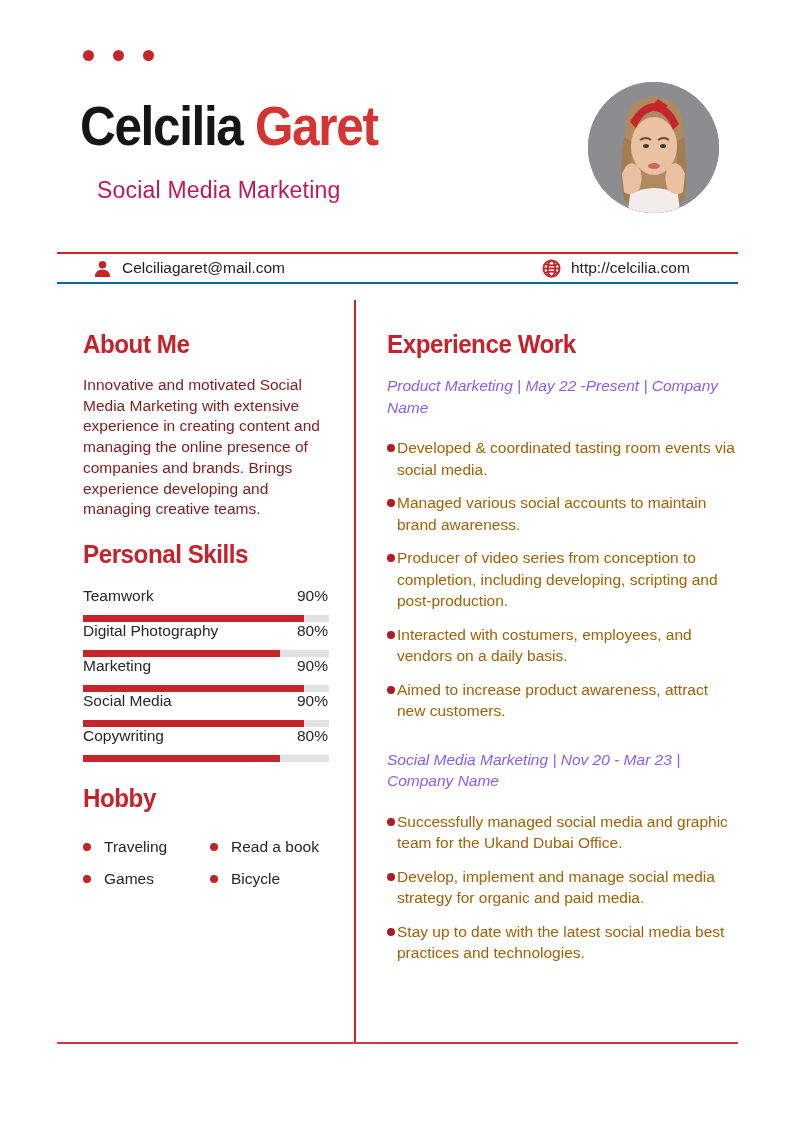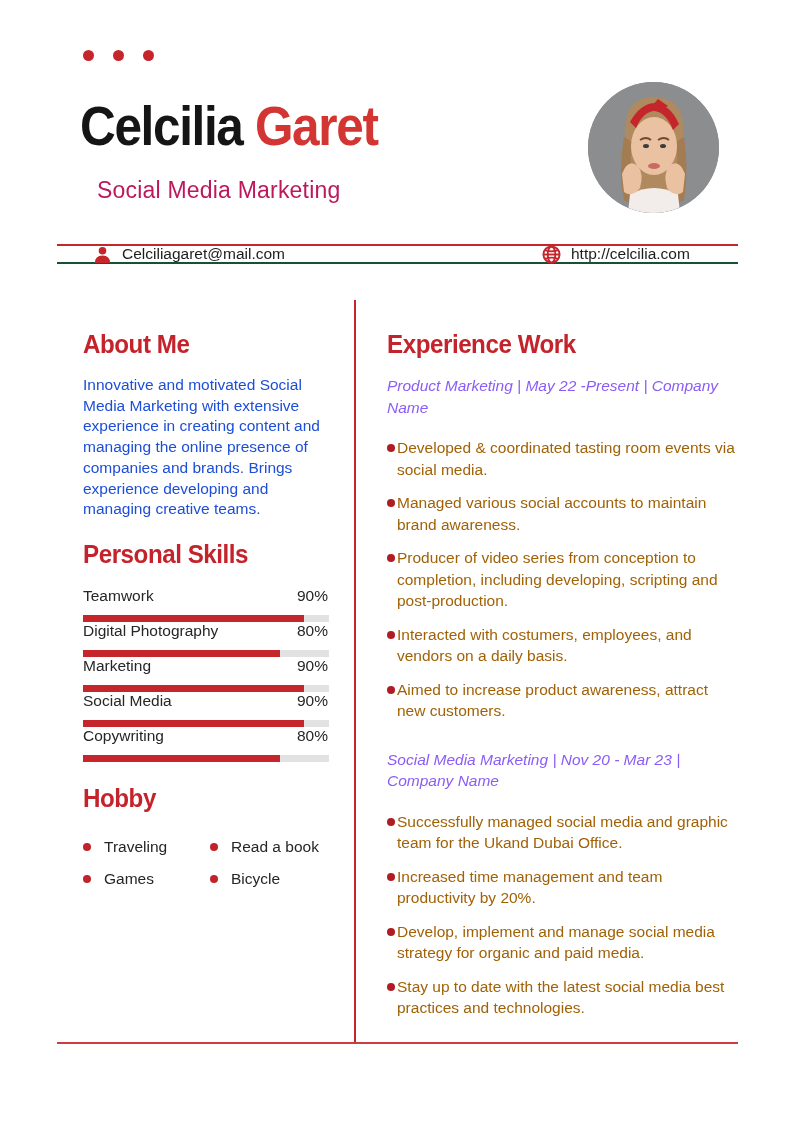--- a/index.html
+++ b/index.html
@@ -22,22 +22,22 @@
   .subtitle {
     position:absolute; left:97px; top:177px;
     font-size:23px; color:#be185d; letter-spacing:.2px;
   }
   .photo {
     position:absolute; left:588px; top:82px; width:131px; height:131px;
     border-radius:50%; overflow:hidden; background:#8b8d8f;
   }
   
   .contact-bar {
-    position:absolute; left:57px; top:244px; width:681px; height:20px;
-    border-top:2px solid #c5262c; border-bottom:2px solid #14532d;
+    position:absolute; left:57px; top:252px; width:681px; height:32px;
+    border-top:2px solid #c5262c; border-bottom:2px solid #0369a1;
   }
   .contact-item {
     position:absolute; top:0; height:100%;
     display:flex; align-items:center; gap:10px;
     font-size:15.5px; color:#1d1d1d; cursor:pointer;
   }
   .ci-email   { left:36px; }
   .ci-phone   { left:300px; }
   .ci-website { left:485px; }
   .contact-item svg { display:block; }
@@ -49,21 +49,21 @@
   }
   .divider { position:absolute; left:297px; top:-2px; bottom:0; width:2px; background:#c5262c; }
   .col-left  { position:absolute; left:26px;  top:0; width:245px; }
   .col-right { position:absolute; left:330px; top:0; width:352px; }
 
   h2.section {
     color:#c4232b; font-size:26px; font-weight:bold; letter-spacing:-.5px;
     transform:scaleX(.93); transform-origin:left center; white-space:nowrap;
   }
   .about-title    { margin-top:27px; }
-  .about-body     { margin-top:15px; font-size:15.5px; line-height:20.7px; color:#1d4ed8; }
+  .about-body     { margin-top:15px; font-size:15.5px; line-height:20.7px; color:#7f1d1d; }
   .skills-title   { margin-top:19px; }
   .skills-list    { margin-top:17px; }
   .skill          { }
   .skill-head     { display:flex; justify-content:space-between; align-items:baseline;
                     font-size:15.5px; color:#262626; margin-bottom:10px; }
   .skill-bar      { width:246px; height:7px; background:#e2e2e2; }
   .skill-fill     { height:100%; background:#c5262c; }
   .hobby-title    { margin-top:21px; }
   .hobby-grid     { margin-top:24px; display:grid; grid-template-columns:127px 1fr; row-gap:14px; }
   .hobby-item     { display:flex; align-items:center; gap:13px; font-size:15.5px; color:#262626; }
@@ -242,24 +242,20 @@
       </div>
 
       <div class="job job2">
         <div class="job-heading">Social Media Marketing | Nov 20 - Mar 23 | Company Name</div>
         <div class="bullet">
           <span class="bullet-dot"></span>
           <span>Successfully managed social media and graphic team for the Ukand Dubai Office.</span>
         </div>
         <div class="bullet">
           <span class="bullet-dot"></span>
-          <span>Increased time management and team productivity by 20%.</span>
-        </div>
-        <div class="bullet">
-          <span class="bullet-dot"></span>
           <span>Develop, implement and manage social media strategy for organic and paid media.</span>
         </div>
         <div class="bullet">
           <span class="bullet-dot"></span>
           <span>Stay up to date with the latest social media best practices and technologies.</span>
         </div>
       </div>
     </div>
   </div>
 

